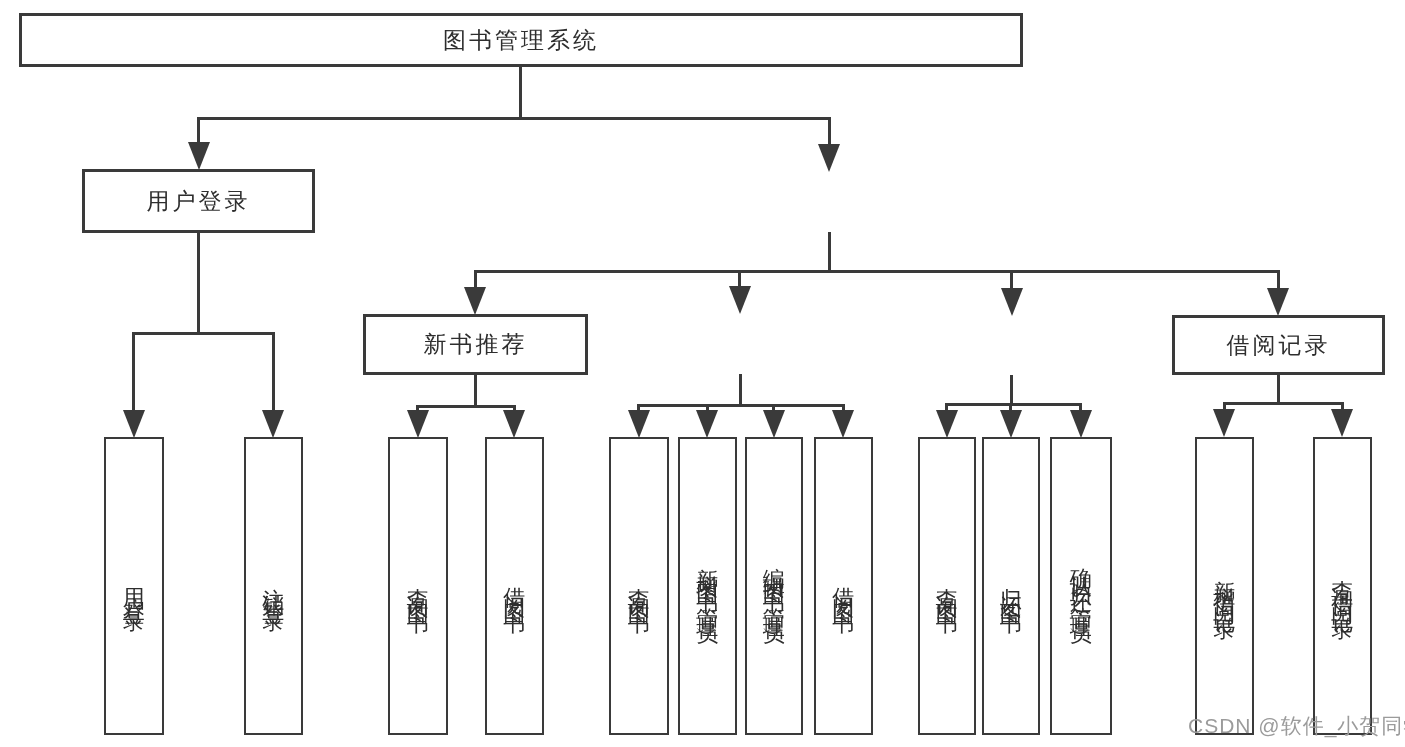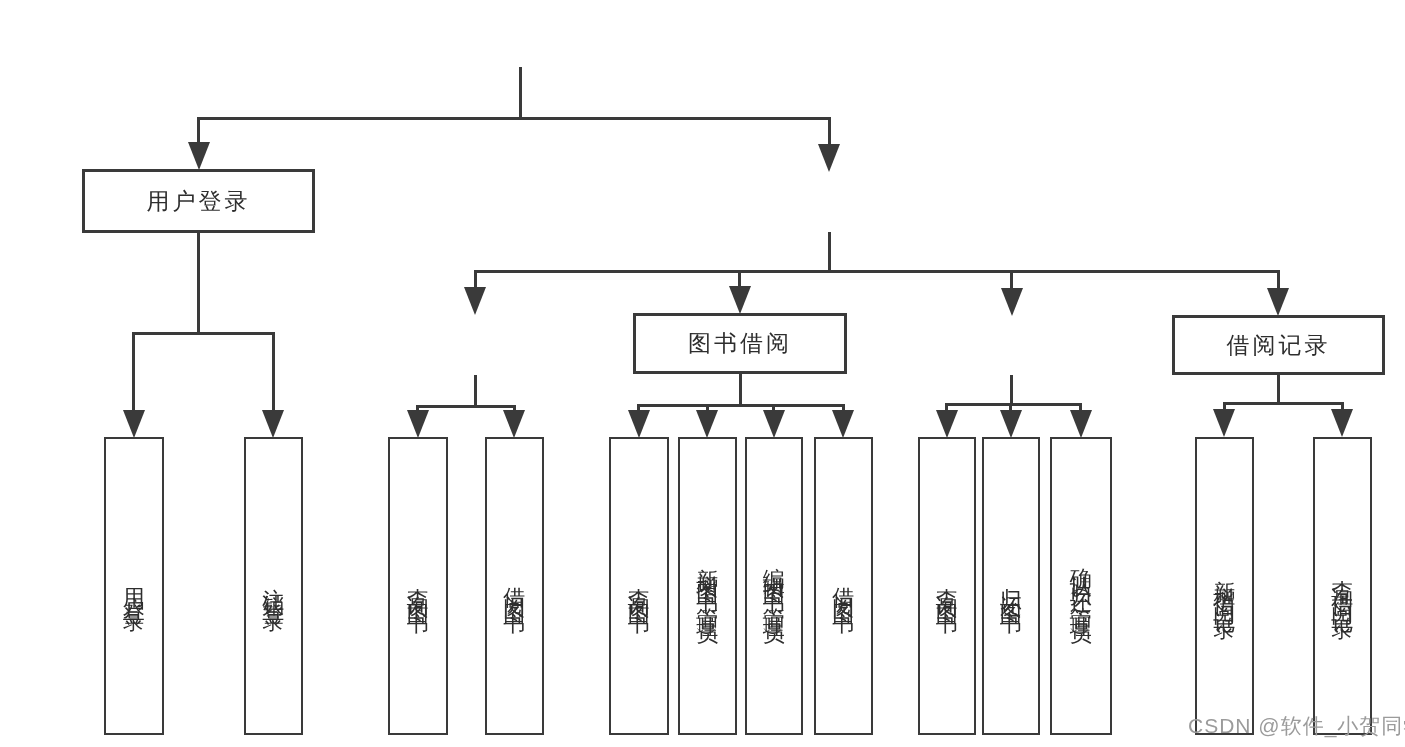--- a/index.html
+++ b/index.html
@@ -45,27 +45,30 @@
     position:absolute;left:1188px;top:712px;
     font-size:21px;letter-spacing:1px;color:var(--watermark);
     white-space:nowrap;
   }
 </style>
 </head>
 <body>
 
 <div class="stage">
 
+  <div class="hbox" style="left:19px;top:13px;width:1004px;height:54px">
+    <span>图书管理系统</span>
+  </div>
 
   <div class="hbox" style="left:82px;top:169px;width:233px;height:64px">
     <span>用户登录</span>
   </div>
 
-  <div class="hbox" style="left:633px;top:313px;width:214px;height:61px">
-    <span>图书借阅</span>
+  <div class="hbox" style="left:363px;top:314px;width:225px;height:61px">
+    <span>新书推荐</span>
   </div>
   <div class="hbox" style="left:1172px;top:315px;width:213px;height:60px">
     <span>借阅记录</span>
   </div>
 
   <div class="vbox" style="left:104px;width:60px">
     <span class="vlabel">用户登录</span>
   </div>
   <div class="vbox" style="left:244px;width:59px">
     <span class="vlabel">注销登录</span>

